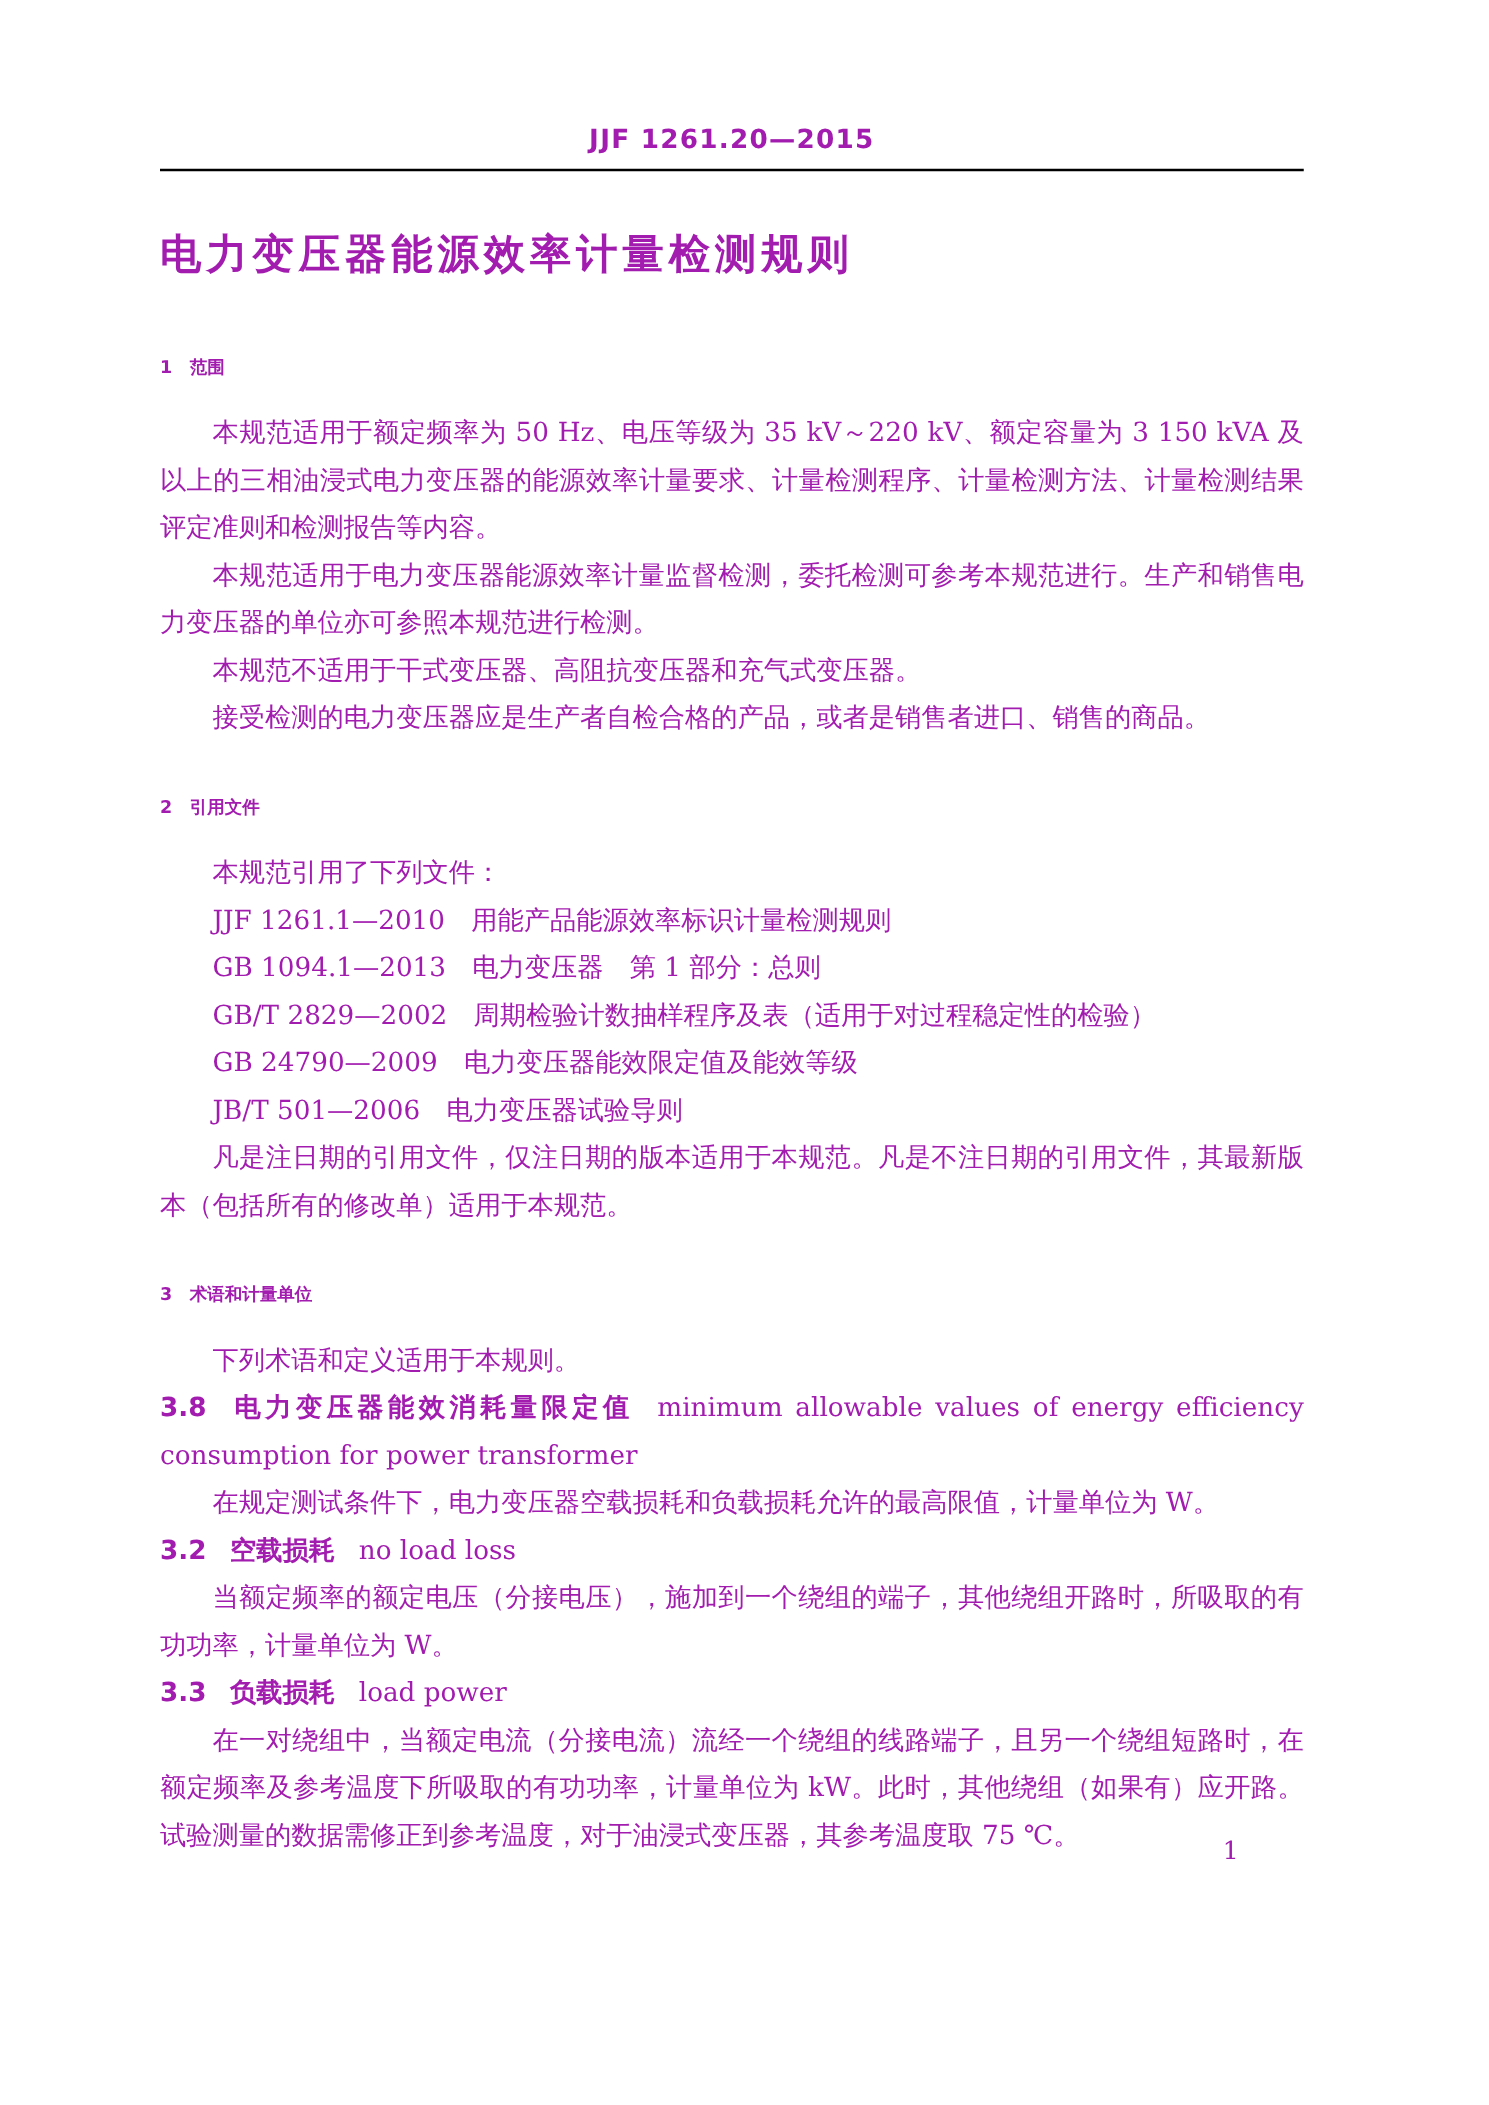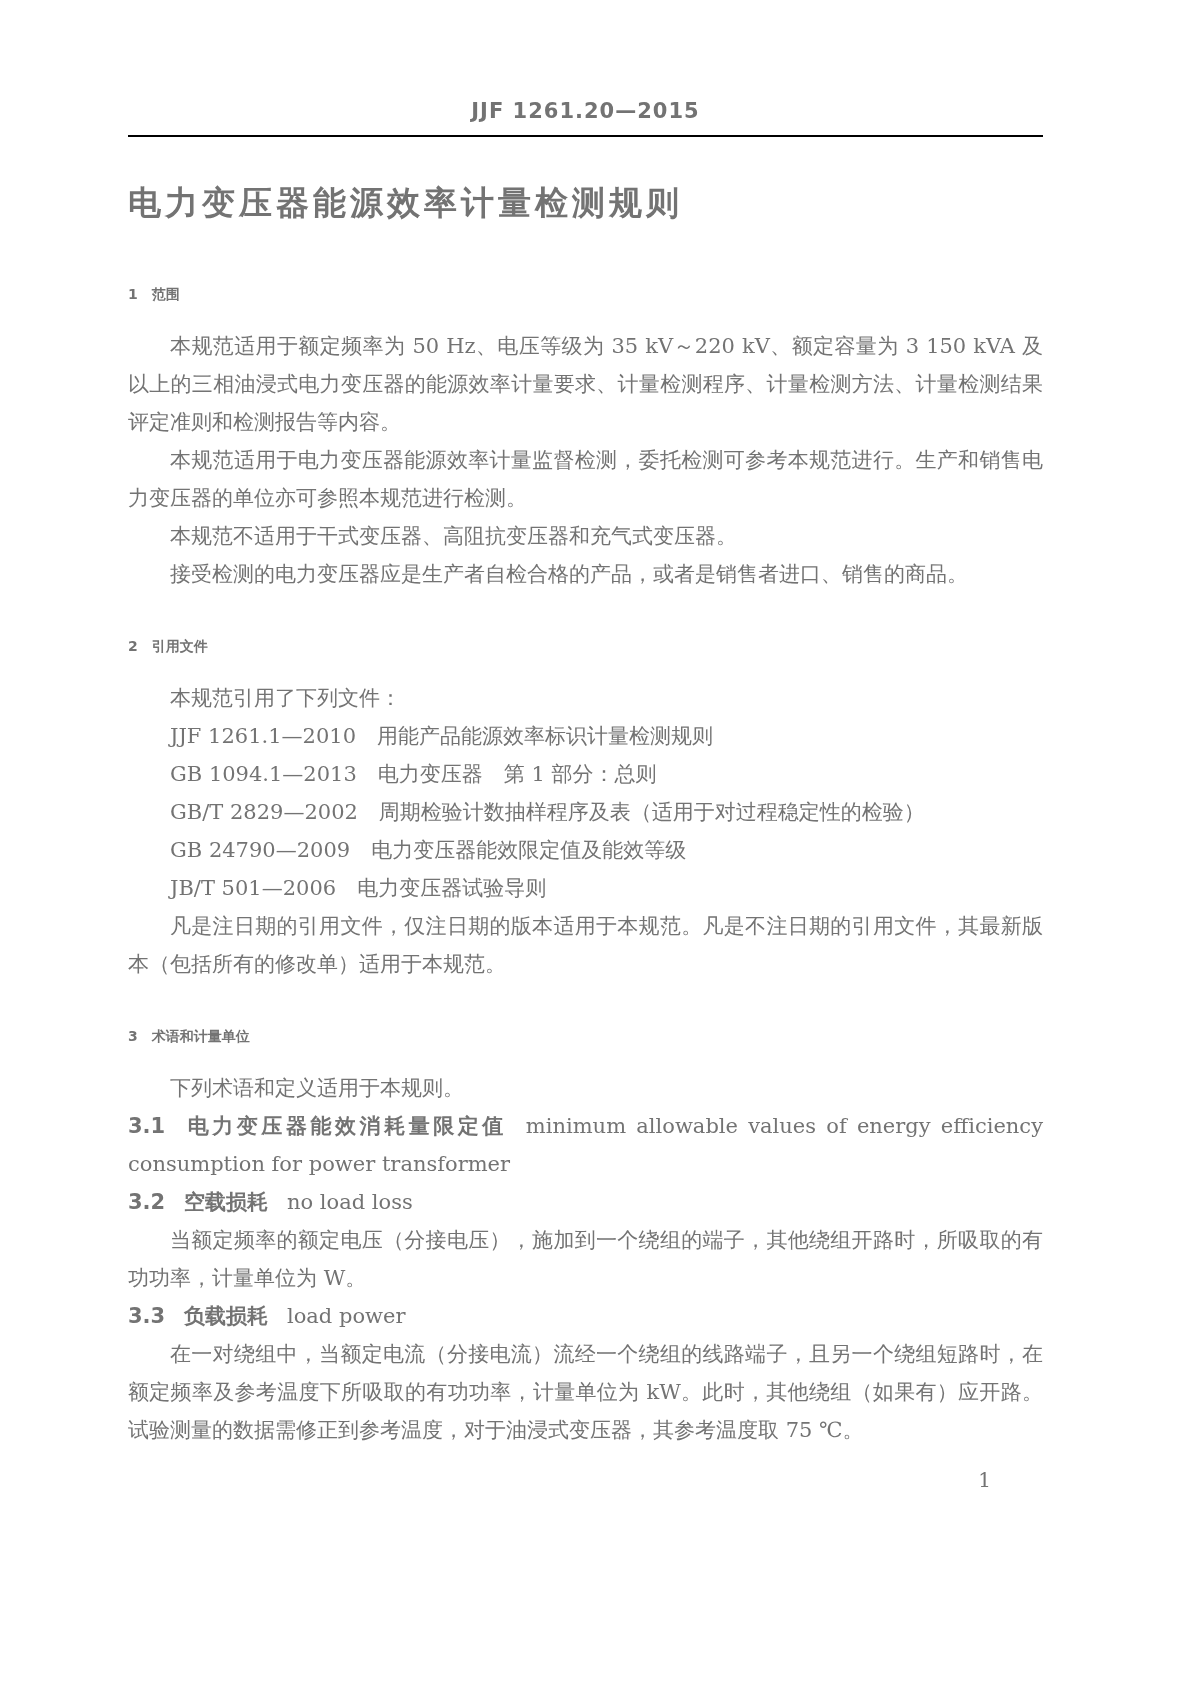--- a/index.html
+++ b/index.html
@@ -8,21 +8,21 @@
     background: #ffffff;
   }
   .page {
     position: relative;
     width: 1191px;
     height: 1684px;
     margin: 0 auto;
     background: #ffffff;
     box-sizing: border-box;
     padding: 98px 148px 0 128px;
-    color: #737373;
+    color: #a21caf;
     font-family: "DejaVu Serif", "Liberation Serif", serif;
     font-size: 21px;
     line-height: 38px;
     overflow: hidden;
   }
   .doc-code {
     text-align: center;
     font-family: "DejaVu Sans", "Liberation Sans", sans-serif;
     font-weight: bold;
     font-size: 21px;
@@ -139,22 +139,23 @@
     <p class="indent">凡是注日期的引用文件，仅注日期的版本适用于本规范。凡是不注日期的引用文件，其最新版本（包括所有的修改单）适用于本规范。</p>
   </section>
 
   <section class="sec">
     <h2 class="sec-heading">
       <span class="sec-num">3</span><span class="sec-title">术语和计量单位</span>
     </h2>
     <p class="indent">下列术语和定义适用于本规则。</p>
 
     <p class="term-line">
-      <span class="term-num">3.1</span><span class="term-zh">电力变压器能效消耗量限定值</span><span class="term-en">minimum allowable values of energy efficiency consumption for power transformer</span>
+      <span class="term-num">3.8</span><span class="term-zh">电力变压器能效消耗量限定值</span><span class="term-en">minimum allowable values of energy efficiency consumption for power transformer</span>
     </p>
+    <p class="indent">在规定测试条件下，电力变压器空载损耗和负载损耗允许的最高限值，计量单位为 W。</p>
 
     <p class="term-line">
       <span class="term-num">3.2</span><span class="term-zh">空载损耗</span><span class="term-en">no load loss</span>
     </p>
     <p class="indent">当额定频率的额定电压（分接电压），施加到一个绕组的端子，其他绕组开路时，所吸取的有功功率，计量单位为 W。</p>
 
     <p class="term-line">
       <span class="term-num">3.3</span><span class="term-zh">负载损耗</span><span class="term-en">load power</span>
     </p>
     <p class="indent">在一对绕组中，当额定电流（分接电流）流经一个绕组的线路端子，且另一个绕组短路时，在额定频率及参考温度下所吸取的有功功率，计量单位为 kW。此时，其他绕组（如果有）应开路。试验测量的数据需修正到参考温度，对于油浸式变压器，其参考温度取 75 ℃。</p>

